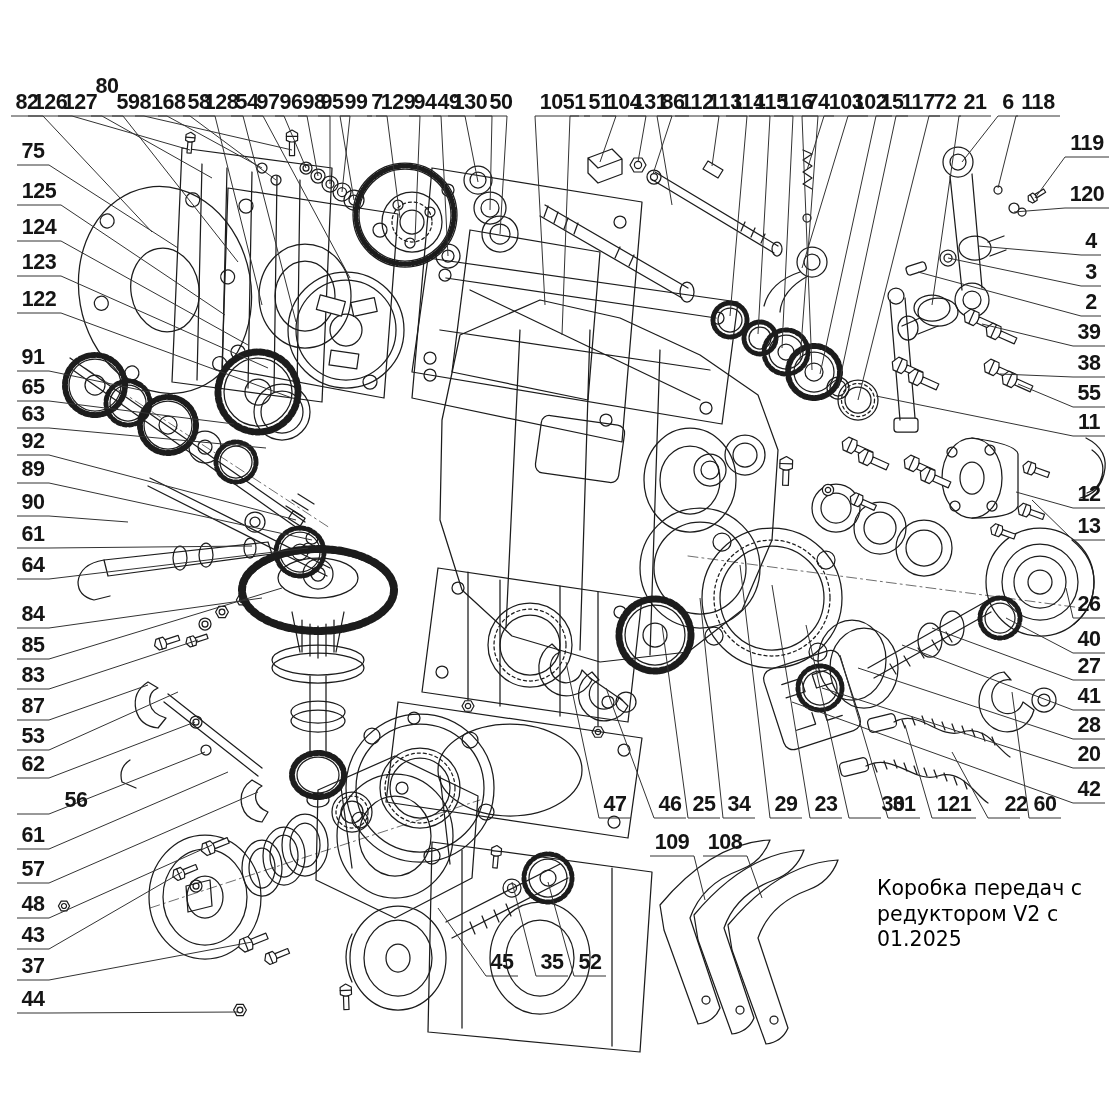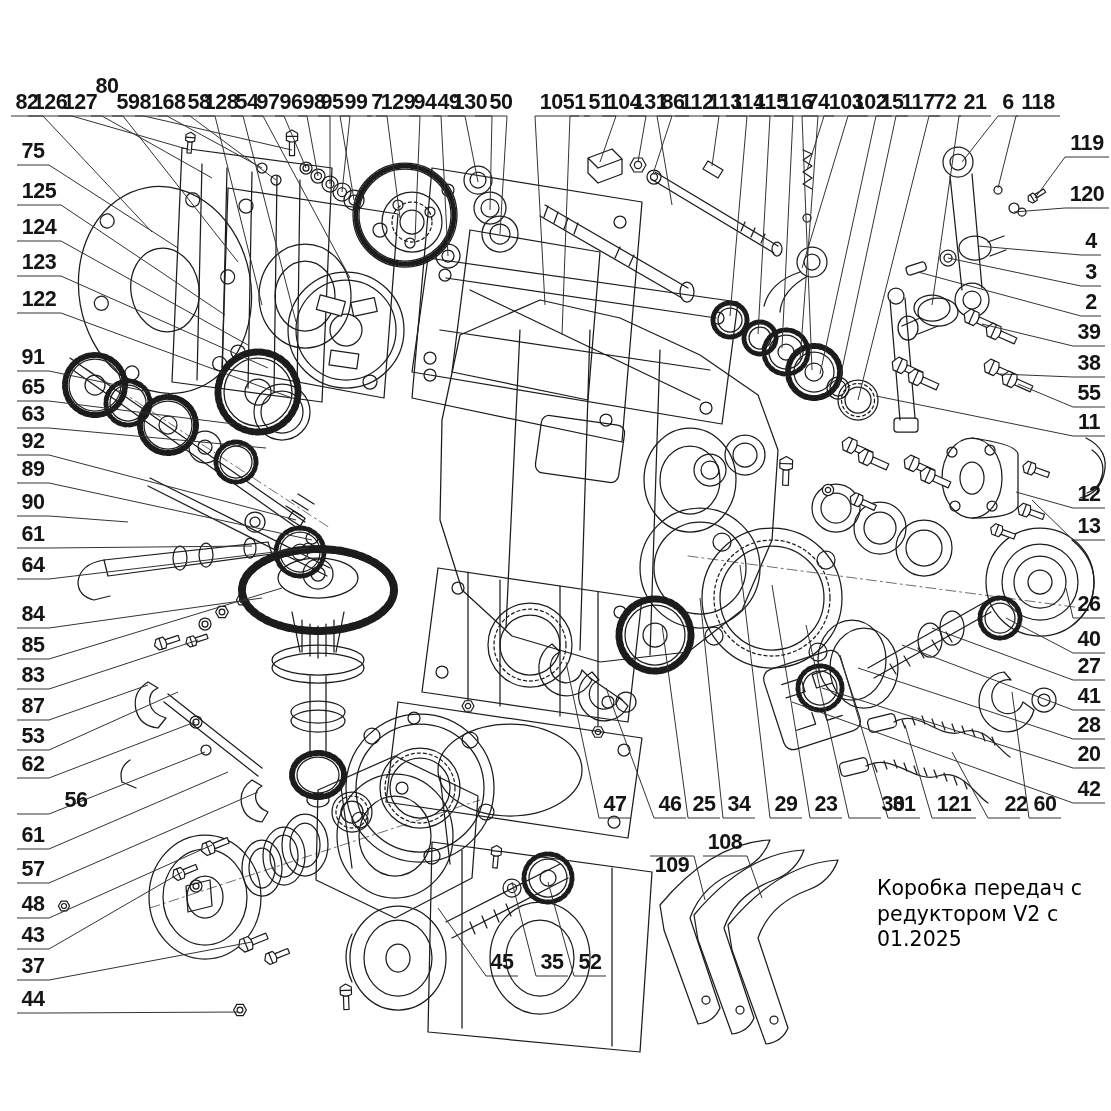--- a/index.html
+++ b/index.html
@@ -670,21 +670,21 @@
       <div class="callout" style="left: 670px; top: 805px;">46</div>
       <div class="callout" style="left: 704px; top: 805px;">25</div>
       <div class="callout" style="left: 739px; top: 805px;">34</div>
       <div class="callout" style="left: 786px; top: 805px;">29</div>
       <div class="callout" style="left: 826px; top: 805px;">23</div>
       <div class="callout" style="left: 865px; top: 805px; margin-left: 28px;">30</div>
       <div class="callout" style="left: 904px; top: 805px;">31</div>
       <div class="callout" style="left: 954px; top: 805px;">121</div>
       <div class="callout" style="left: 1004px; top: 805px; margin-left: 12px;">22</div>
       <div class="callout" style="left: 1045px; top: 805px;">60</div>
-      <div class="callout" style="left: 672px; top: 843px; margin-top: 23px;">109</div>
+      <div class="callout" style="left: 672px; top: 843px;">109</div>
       <div class="callout" style="left: 725px; top: 843px;">108</div>
       <div class="callout" style="left: 502px; top: 963px;">45</div>
       <div class="callout" style="left: 552px; top: 963px;">35</div>
       <div class="callout" style="left: 590px; top: 963px;">52</div>
     </div>
 
   <div class="caption">
     <div>Коробка передач с</div>
     <div>редуктором V2 с 01.2025</div>
   </div>

